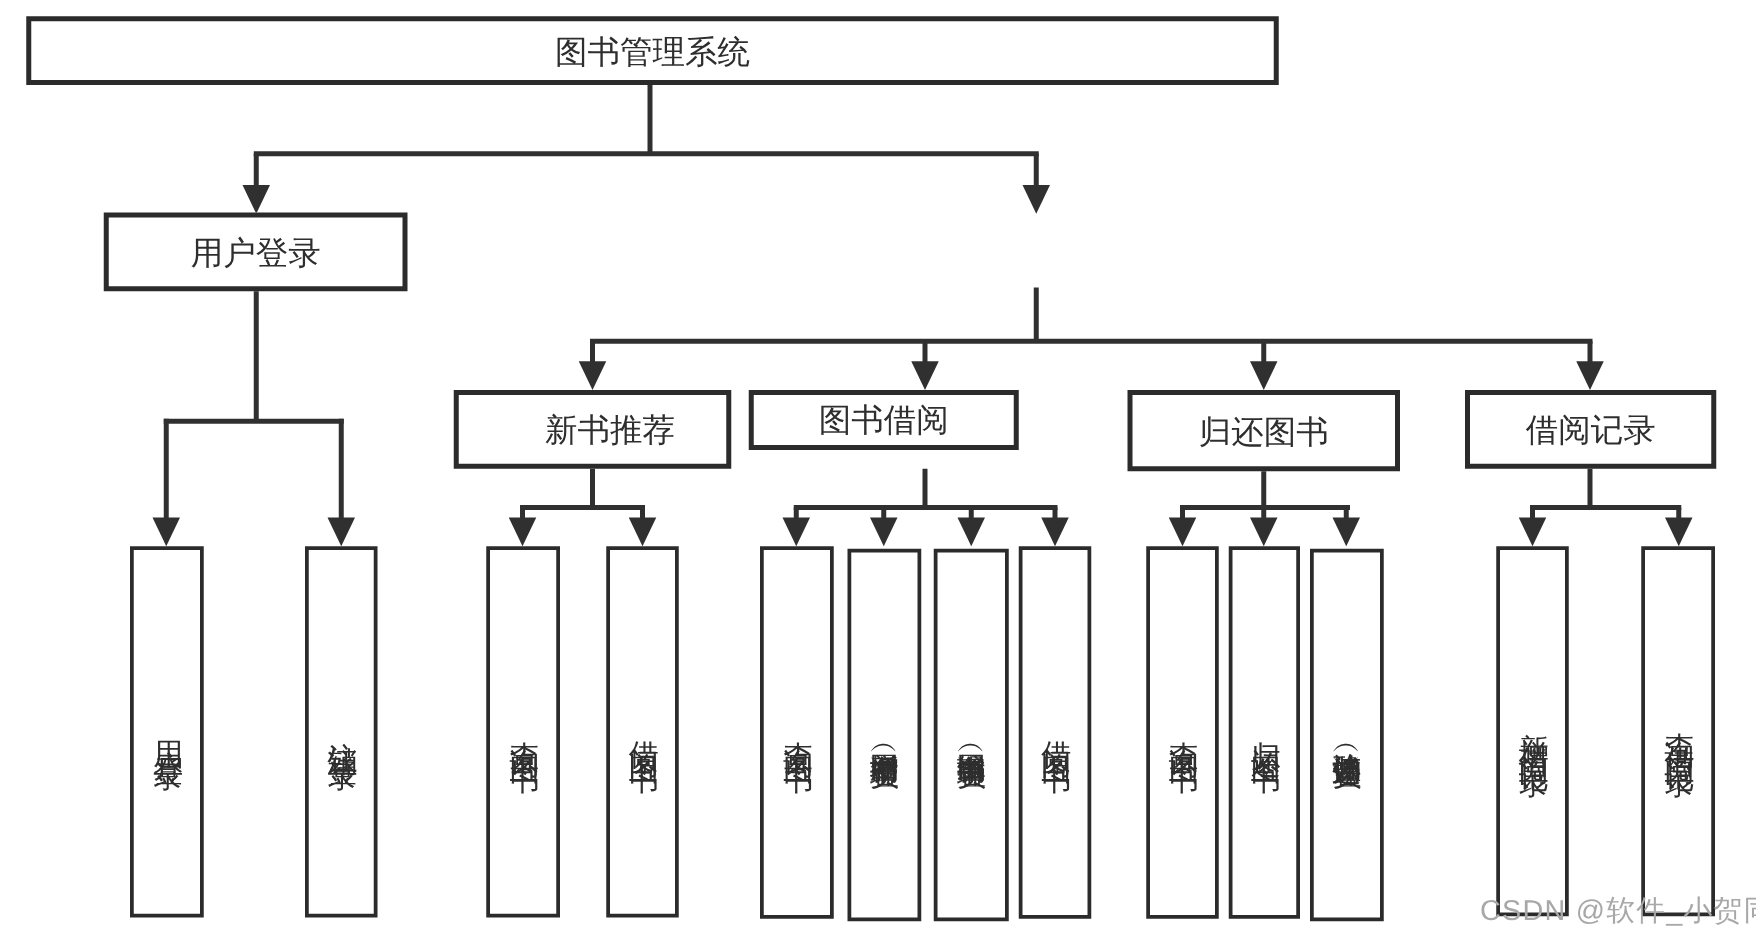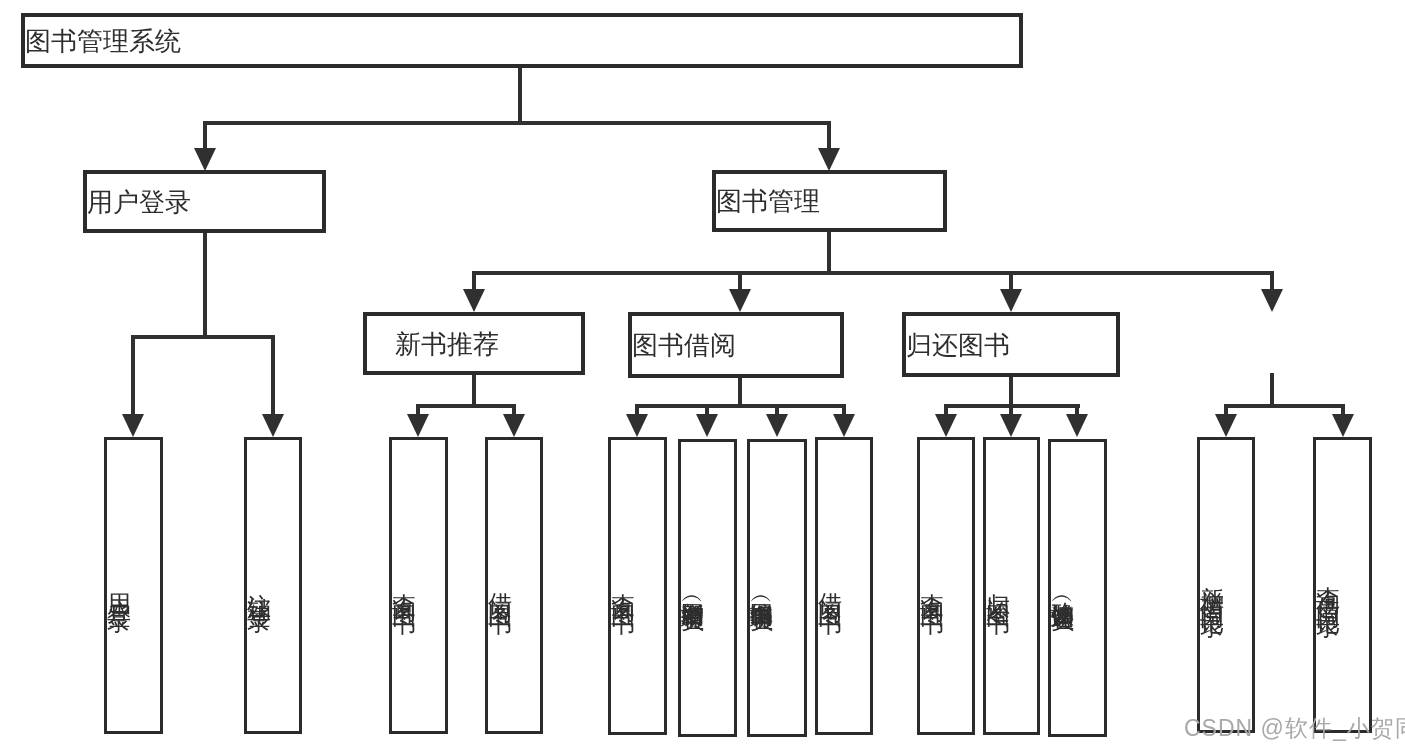--- a/index.html
+++ b/index.html
@@ -22,20 +22,21 @@
     width: 1405px;
     height: 747px;
   }
   .box {
     position: absolute;
     box-sizing: border-box;
     background: #ffffff;
     border: 4px solid #2b2b2b;
     display: flex;
     align-items: center;
+    justify-content: center;
     color: #2e2e2e;
     font-size: 26px;
     line-height: 1;
     white-space: nowrap;
   }
   .leaf {
     border-width: 3px;
   }
   .leaf .lbl {
     writing-mode: vertical-rl;
@@ -124,32 +125,32 @@
       <polygon points="1332,414 1354,414 1343,437" fill="#303030" stroke="none"></polygon>
   </svg>
 
   <div class="box" style="left:21px; top:13px; width:1002px; height:55px;">
     <span class="lbl">图书管理系统</span>
   </div>
 
   <div class="box" style="left:83px; top:170px; width:243px; height:63px;">
     <span class="lbl">用户登录</span>
   </div>
-  <div class="box" style="left:712px; top:170px; width:235px; height:62px;">
-    <span class="lbl">图书管理</span>
-  </div>
 
   <div class="box" style="left:363px; top:312px; width:222px; height:63px;padding-left:28px;">
     <span class="lbl">新书推荐</span>
   </div>
-  <div class="box" style="left:628px; top:312px; width:216px; height:66px;">
+  <div class="box" style="left:599px; top:312px; width:216px; height:48px;">
     <span class="lbl">图书借阅</span>
   </div>
   <div class="box" style="left:902px; top:312px; width:218px; height:65px;">
     <span class="lbl">归还图书</span>
+  </div>
+  <div class="box" style="left:1172px; top:312px; width:201px; height:63px;">
+    <span class="lbl">借阅记录</span>
   </div>
 
   <div class="box leaf" style="left:104px; top:437px; width:59px; height:297px;">
     <span class="lbl">用户登录</span>
   </div>
   <div class="box leaf" style="left:244px; top:437px; width:58px; height:297px;">
     <span class="lbl">注销登录</span>
   </div>
 
   <div class="box leaf" style="left:389px; top:437px; width:59px; height:297px;">

